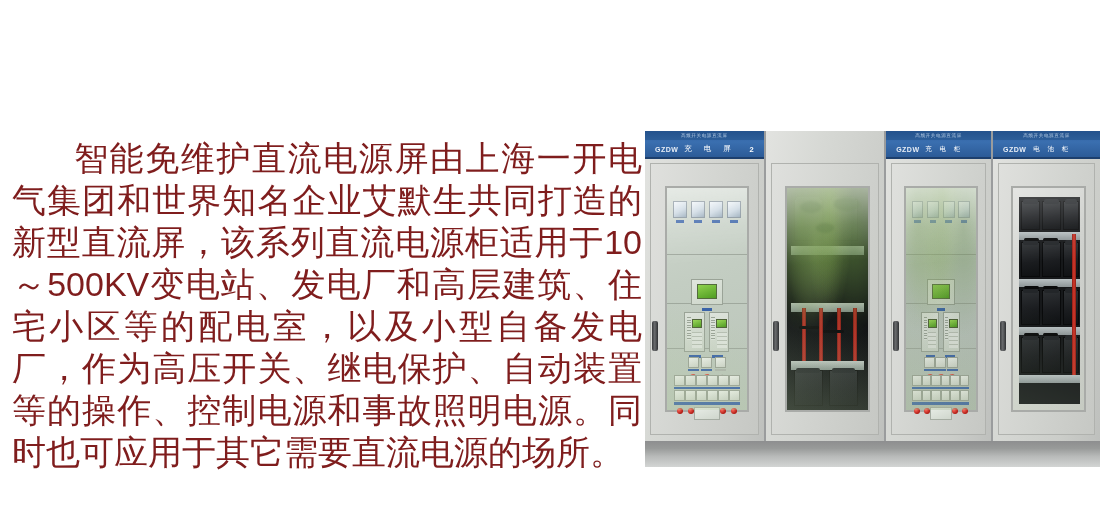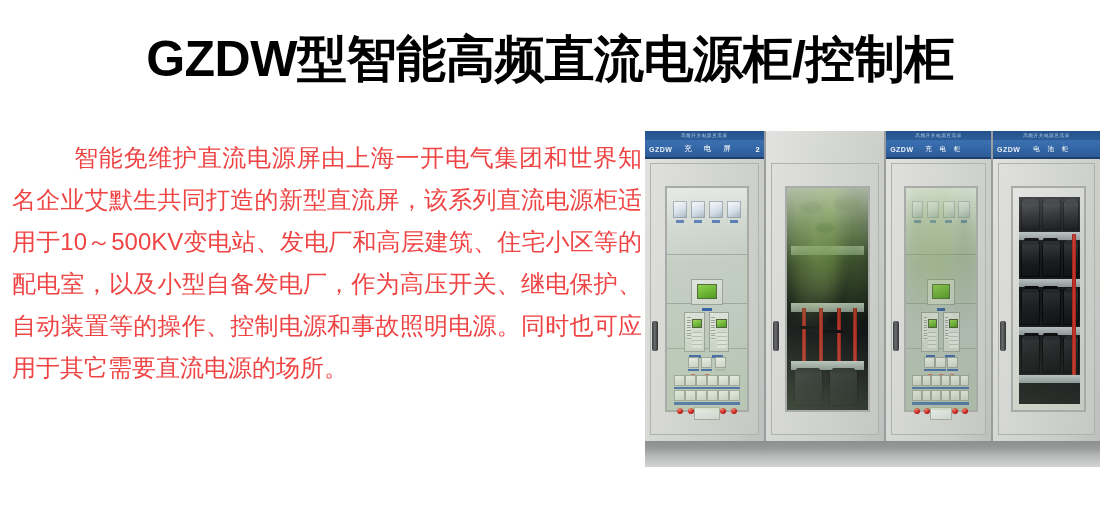--- a/index.html
+++ b/index.html
@@ -24,22 +24,22 @@
     letter-spacing:-0.5px;
     white-space:nowrap;
     font-family:"Liberation Sans","DejaVu Sans",sans-serif;
   }
 
   
   .bodycopy{
     position:absolute;
     left:12px;top:137px;
     width:630px;
-    color:#ef4444;
-    font-size:24px;
+    color:#7f1d1d;
+    font-size:34px;
     line-height:42px;
     font-weight:500;
     letter-spacing:0px;
     text-indent:62px;
     text-align:justify;
     text-justify:inter-character;
     font-family:"Liberation Sans","DejaVu Sans",sans-serif;
   }
 
   
@@ -69,21 +69,21 @@
   
   .banner{position:relative;height:26px;background:linear-gradient(180deg,#2f5f9c 0%,#3a6fb0 42%,#2c5b97 100%);
           border-bottom:2px solid #1d3f6d;}
   .banner .tiny{
     position:absolute;left:0;right:0;top:0px;height:9px;
     font-size:4.6px;line-height:9px;text-align:center;color:#b9cfe6;
     letter-spacing:.6px;white-space:nowrap;overflow:hidden;
     background:linear-gradient(180deg,#24528c 0%,#2d5e99 100%);
   }
   .banner .row{position:absolute;left:0;right:0;top:10px;height:16px;
-    display:flex;align-items:center;padding:0 4px;box-sizing:border-box;}
+    display:flex;align-items:center;padding:0 10px;box-sizing:border-box;}
   .banner .brand{font-size:7px;color:#e8eef6;font-weight:bold;letter-spacing:.5px;}
   .banner .mid{flex:1;text-align:center;font-size:7.5px;color:#ffffff;letter-spacing:5px;}
   .banner .num{font-size:7.5px;color:#ffffff;font-weight:bold;width:12px;text-align:right;}
   .banner.two .mid{letter-spacing:3px;font-size:6.5px;}
 
   
   .door{position:absolute;left:5px;right:5px;top:32px;bottom:6px;
         background:linear-gradient(100deg,#dfe0dd 0%,#d2d4d0 50%,#c6c8c4 100%);
         border:1px solid #b0b2ae;box-sizing:border-box;}
   .handle{position:absolute;left:1px;top:58%;width:6px;height:30px;
@@ -160,21 +160,20 @@
       linear-gradient(180deg,rgba(205,222,190,.55) 0%,rgba(120,140,110,.25) 30%,rgba(20,22,24,.1) 58%);
   }
   .rack{position:absolute;left:4%;right:4%;height:9px;background:linear-gradient(180deg,#cfd8d2,#93a09a);}
   .darkpane{position:absolute;left:0;right:0;background:#101214;}
 </style>
 </head>
 <body>
 
 <div id="page">
 
-  <div class="title">GZDW型智能高频直流电源柜/控制柜</div>
 
   <div class="bodycopy">智能免维护直流电源屏由上海一开电气集团和世界知名企业艾默生共同打造的新型直流屏，该系列直流电源柜适用于10～500KV变电站、发电厂和高层建筑、住宅小区等的配电室，以及小型自备发电厂，作为高压开关、继电保护、自动装置等的操作、控制电源和事故照明电源。同时也可应用于其它需要直流电源的场所。</div>
 
   <div class="photo">
     <div class="wall"></div>
 
     <div class="cabinets">
 
       <div class="cab" style="width:26.5%;">
         <div class="banner">

